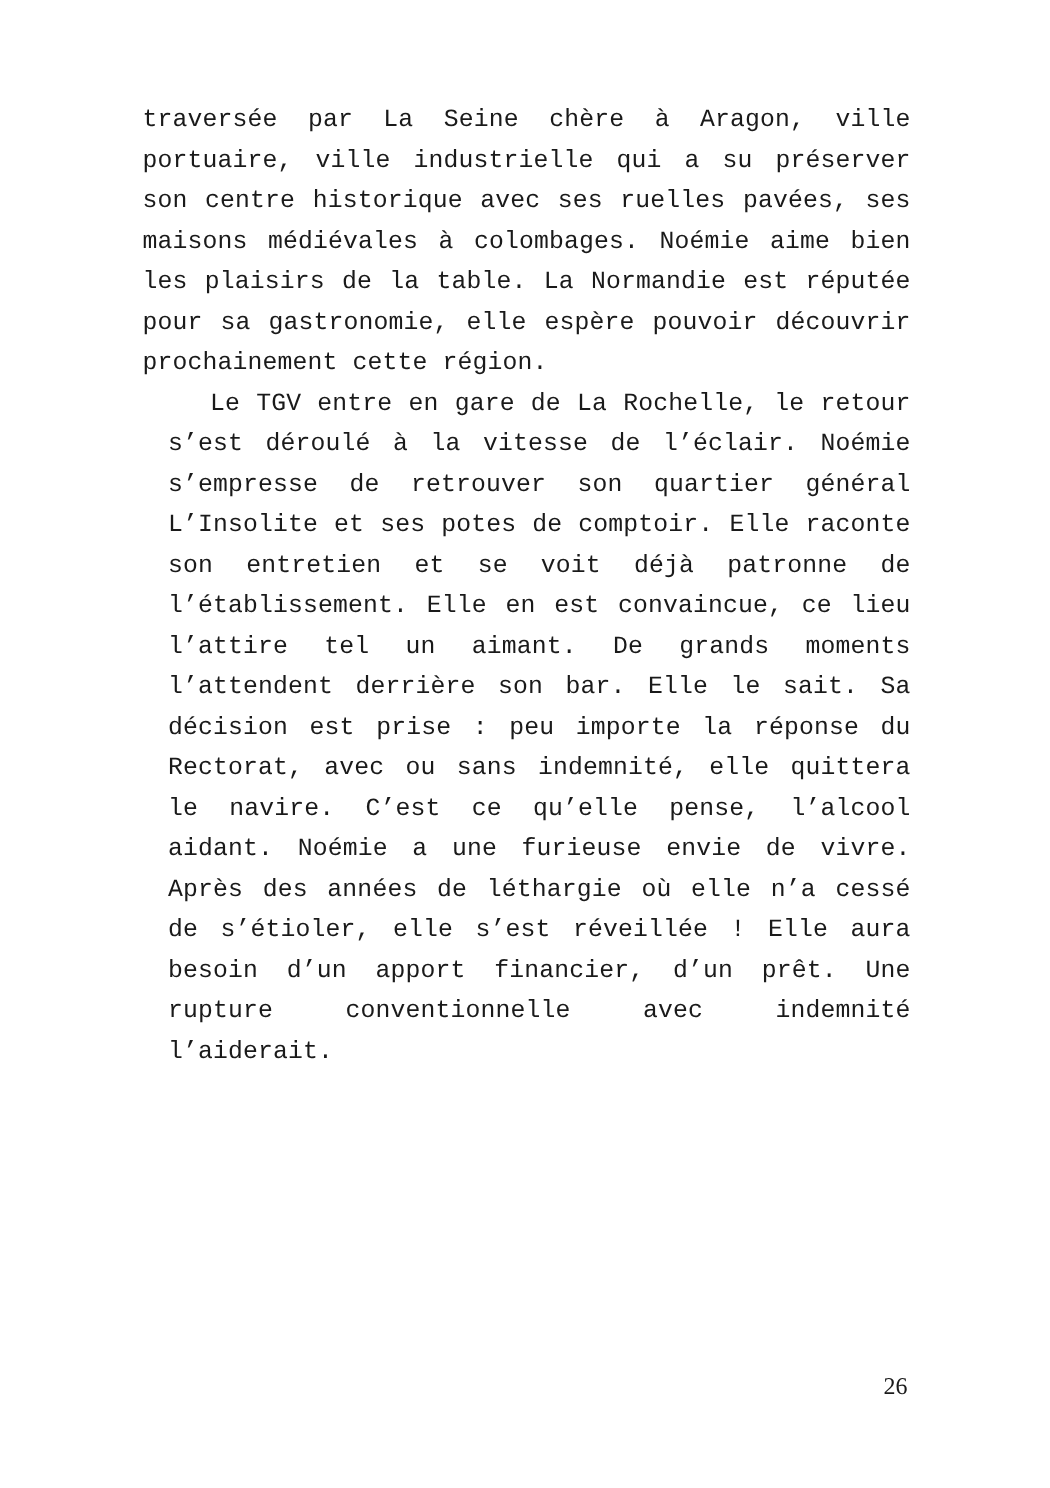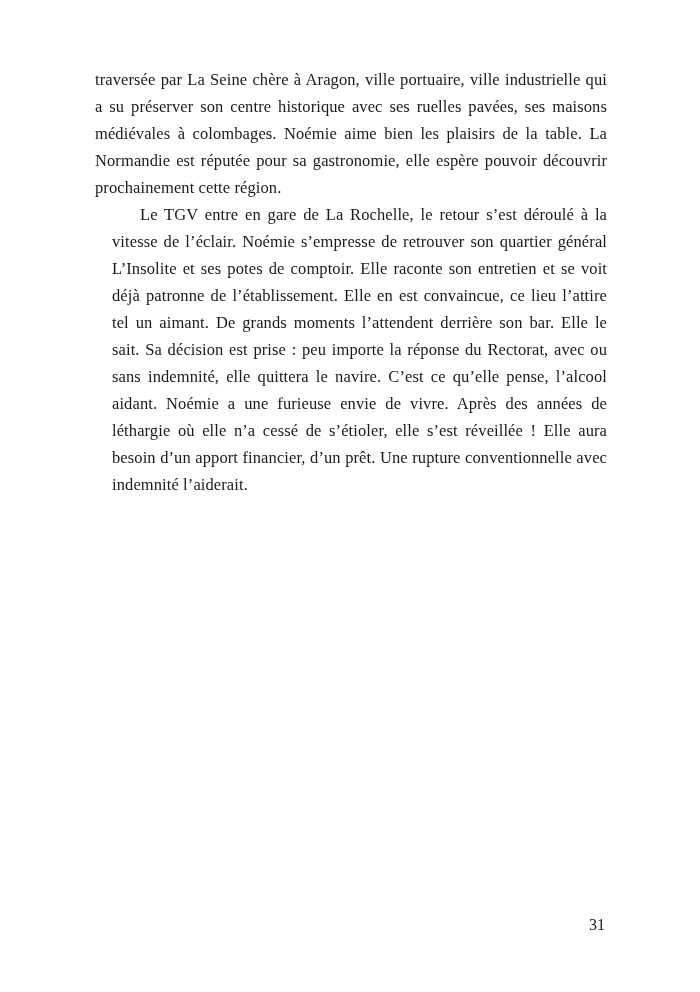--- a/index.html
+++ b/index.html
@@ -23,20 +23,21 @@
       left: 95px;
       top: 66px;
       width: 512px;
     }
     .para {
       margin: 0;
       font-size: 16.5px;
       line-height: 27px;
       text-align: justify;
       letter-spacing: 0.1px;
+      font-family: Liberation Mono, monospace;
     }
     .para.indent {
       text-indent: 28px;
       margin-left: 17px;
     }
     .page-number {
       position: absolute;
       right: 95px;
       bottom: 58px;
       font-size: 16px;
@@ -44,14 +45,14 @@
     }
   </style>
 </head>
 <body>
 
 <div class="page">
   <div class="text-block">
     <p class="para">traversée par La Seine chère à Aragon, ville portuaire, ville industrielle qui a su préserver son centre historique avec ses ruelles pavées, ses maisons médiévales à colombages. Noémie aime bien les plaisirs de la table. La Normandie est réputée pour sa gastronomie, elle espère pouvoir découvrir prochainement cette région.</p>
     <p class="para indent">Le TGV entre en gare de La Rochelle, le retour s’est déroulé à la vitesse de l’éclair. Noémie s’empresse de retrouver son quartier général L’Insolite et ses potes de comptoir. Elle raconte son entretien et se voit déjà patronne de l’établissement. Elle en est convaincue, ce lieu l’attire tel un aimant. De grands moments l’attendent derrière son bar. Elle le sait. Sa décision est prise&nbsp;: peu importe la réponse du Rectorat, avec ou sans indemnité, elle quittera le navire. C’est ce qu’elle pense, l’alcool aidant. Noémie a une furieuse envie de vivre. Après des années de léthargie où elle n’a cessé de s’étioler, elle s’est réveillée&nbsp;! Elle aura besoin d’un apport financier, d’un prêt. Une rupture conventionnelle avec indemnité l’aiderait.</p>
   </div>
-  <div class="page-number">31</div>
+  <div class="page-number">26</div>
 </div>
 
 </body></html>

